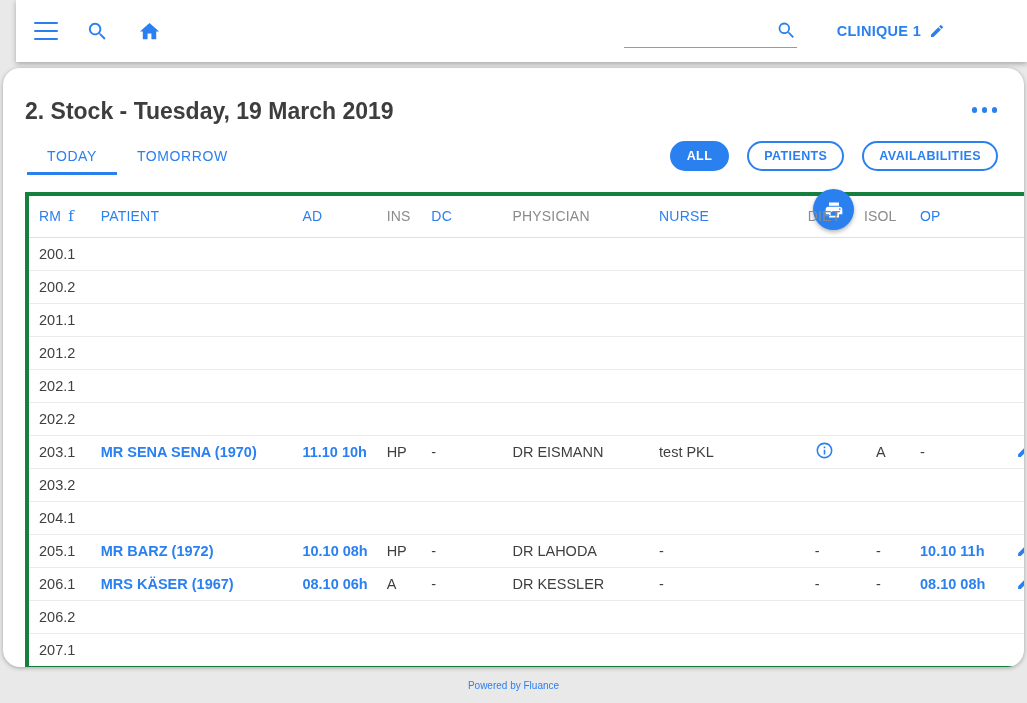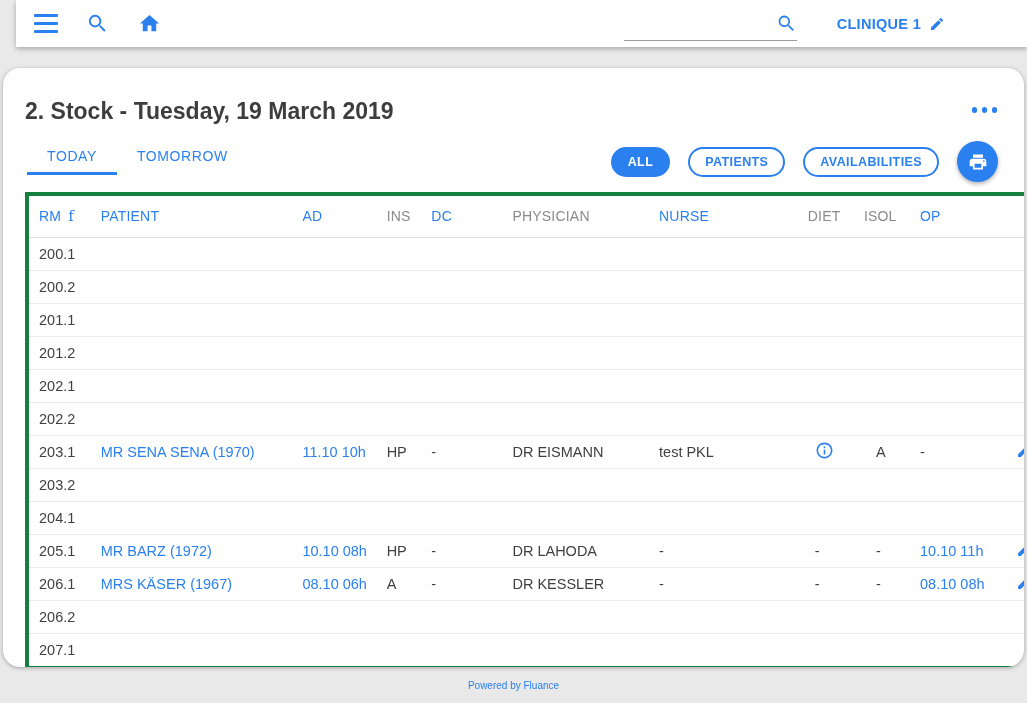--- a/index.html
+++ b/index.html
@@ -5,21 +5,21 @@
   :root { --accent:#2b80f0; --hdr-gray:#8a8a8a; --txt:#3f3f3f; }
   * { box-sizing:border-box; }
   html,body { margin:0; padding:0; }
   body {
     width:1027px; height:703px; overflow:hidden; position:relative;
     background:#e9e9e9;
     font-family:"Liberation Sans","DejaVu Sans",sans-serif;
   }
   
   .topbar {
-    position:absolute; top:0; left:16px; right:0; height:47px; background:#fff;
+    position:absolute; top:0; left:16px; right:0; height:62px; background:#fff;
     box-shadow:0 2px 5px rgba(0,0,0,.28); display:flex; align-items:center; z-index:5;
   }
   .icon-btn { background:none; border:none; padding:0; cursor:pointer;
     display:flex; align-items:center; justify-content:center; }
   .icon-btn svg { width:23px; height:23px; fill:var(--accent); }
   .hamburger { width:24px; margin-left:18px; flex-direction:column; }
   .hamburger i { display:block; width:24px; height:2.7px; background:var(--accent);
     border-radius:1px; margin:2.6px 0; }
   .tb-search { margin-left:28px; }
   .tb-home   { margin-left:29px; }
@@ -41,21 +41,21 @@
   .menu-dots { position:absolute; top:36px; right:24px; display:flex; gap:4.5px;
     cursor:pointer; padding:3px; background:none; border:none; }
   .menu-dots i { width:5.5px; height:5.5px; border-radius:50%; background:var(--accent); }
   
   .controls { display:flex; align-items:flex-start; margin-top:16px;
     padding:0 26px 0 24px; height:41px; }
   .tabs { display:flex; }
   .tab { padding:0 20px; height:34px; line-height:31px; font-size:14px;
     letter-spacing:.6px; color:var(--accent); cursor:pointer; border-bottom:3px solid transparent; }
   .tab.active { border-bottom-color:var(--accent); }
-  .filters { margin-left:auto; display:flex; align-items:center; gap:18px; }
+  .filters { margin-left:auto; display:flex; align-items:center; gap:18px;flex-direction:column; }
   .pill { height:30px; border-radius:15px; display:flex; align-items:center;
     padding:0 15px; font-size:12.5px; font-weight:bold; letter-spacing:.4px;
     cursor:pointer; border:2px solid var(--accent);
     font-family:"Liberation Sans","DejaVu Sans",sans-serif; }
   .pill.filled   { background:var(--accent); color:#fff; }
   .pill.outlined { background:#fff; color:var(--accent); }
   .fab { width:41px; height:41px; border-radius:50%; background:var(--accent);
     border:none; cursor:pointer; display:flex; align-items:center; justify-content:center;
     box-shadow:0 2px 4px rgba(0,0,0,.3); margin-left:0; }
   .fab svg { width:20px; height:20px; fill:#fff; }
@@ -64,21 +64,21 @@
   table { border-collapse:collapse; table-layout:fixed; width:100%; }
   th, td { text-align:left; overflow:hidden; white-space:nowrap; }
   th { height:41px; font-size:14px; font-weight:normal; letter-spacing:.2px; }
   th.blue { color:var(--accent); } th.gray { color:var(--hdr-gray); }
   td { height:33px; border-top:1px solid #eaeaea; font-size:14.5px; color:var(--txt); }
   tbody tr:first-child td { border-top:1px solid #e0e0e0; }
   th.c-room, td.c-room { padding-left:10px; }
   td.c-diet { padding-left:8px; }
   td.c-isol { padding-left:13px; }
   td.c-edit { text-align:center; }
-  .link { color:var(--accent); cursor:pointer; }
+  .link { color:var(--accent); cursor:pointer;font-weight:bold; }
   .sort-glyph { font-family:"DejaVu Serif",serif; font-size:15px; margin-left:7px;
     color:var(--accent); }
   .edit-btn { background:none; border:none; padding:1px; cursor:pointer; }
   .edit-btn svg { width:17px; height:17px; fill:var(--accent); display:block; }
   .info-btn { background:none; border:none; padding:0; cursor:pointer; }
   .info-btn svg { width:19px; height:19px; fill:var(--accent); display:block; }
   
   .footer { position:absolute; left:0; right:0; bottom:0; height:36px;
     display:flex; align-items:center; justify-content:center; }
   .footer span { color:var(--accent); font-size:10px; cursor:pointer; }

